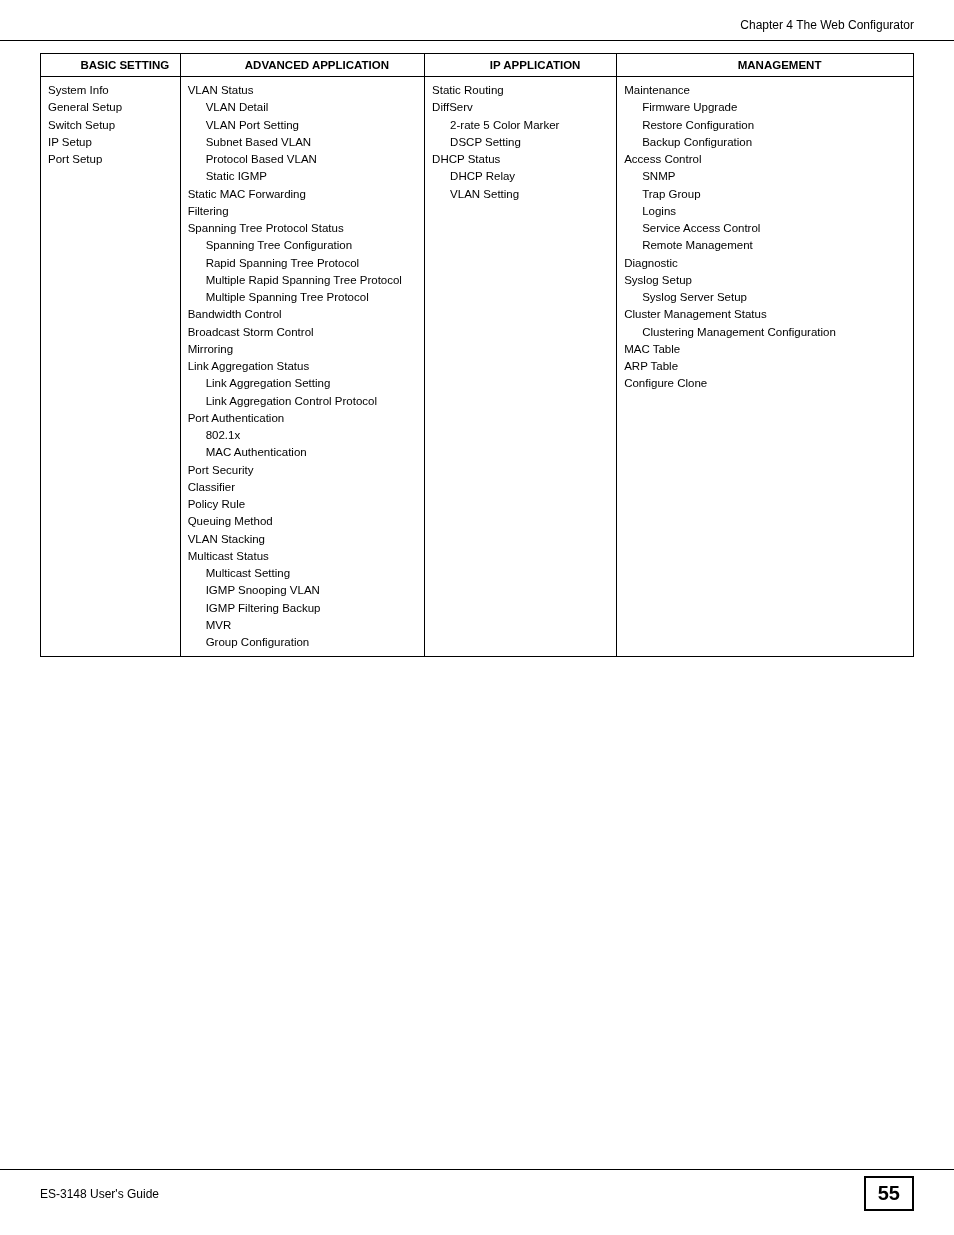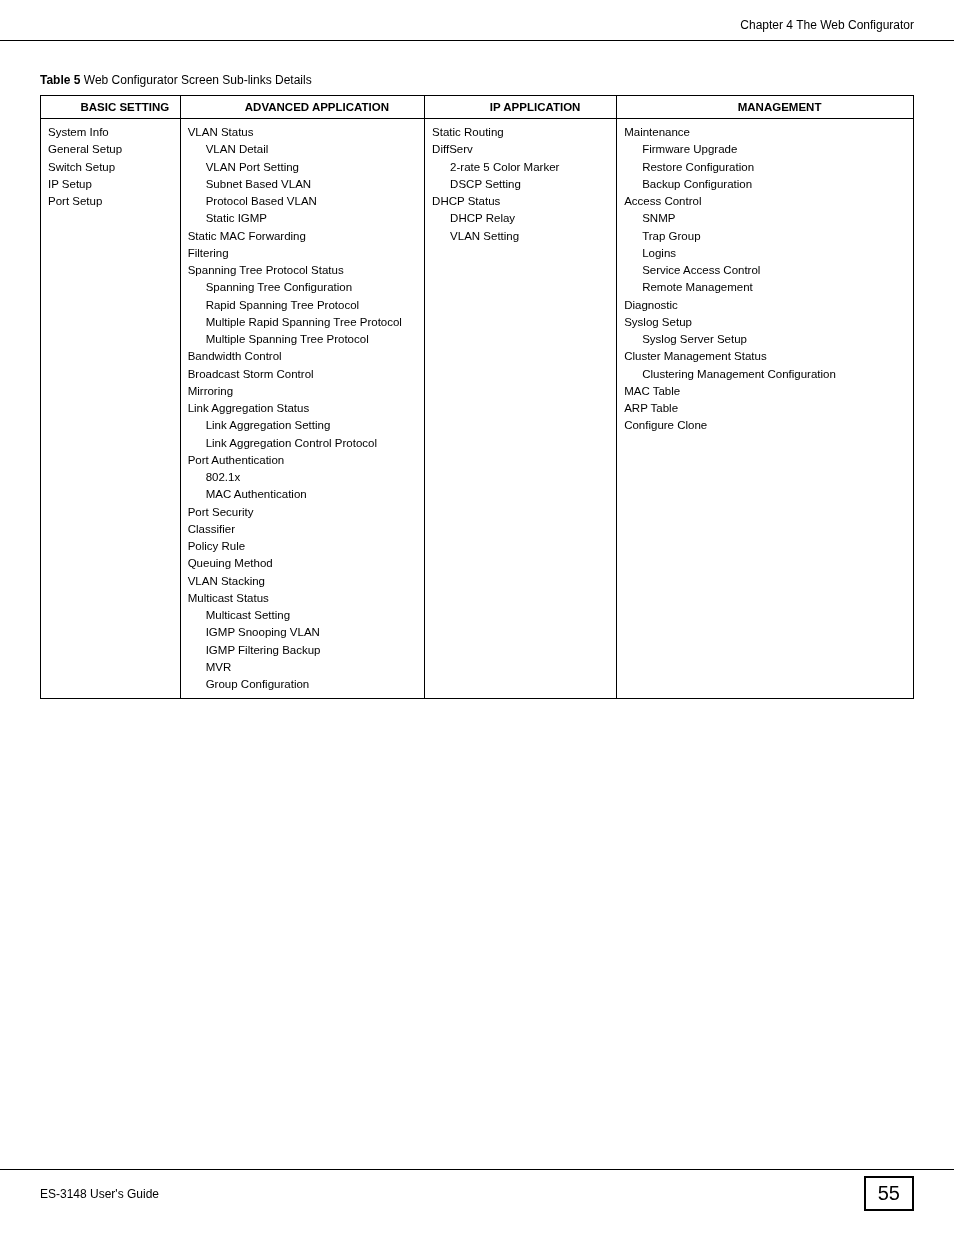--- a/index.html
+++ b/index.html
@@ -10,21 +10,21 @@
       color: #000;
       width: 954px;
       min-height: 1235px;
       position: relative;
     }
     .page-header {
       text-align: right;
       padding: 18px 40px 8px 40px;
       font-size: 12px;
       border-bottom: 1px solid #000;
-      margin-bottom: 22px;
+      margin-bottom: 2px;
     }
     .page-content {
       padding: 10px 40px 60px 40px;
     }
     .table-title {
       font-size: 12px;
       margin-bottom: 8px;
     }
     .table-title strong {
       font-weight: bold;
@@ -65,36 +65,33 @@
       align-items: center;
       padding: 4px 40px;
       border-top: 1px solid #000;
       padding-top: 6px;
     }
     .footer-left { font-size: 12px; }
     .page-number-box {
       border: 2px solid #000;
       padding: 4px 12px;
       font-size: 20px;
-      font-weight: normal;
+      font-weight: bold;
       min-width: 50px;
       text-align: center;
     }
   </style>
 </head>
 <body>
 
 <div class="page-header">
   <span>Chapter 4 The Web Configurator</span>
 </div>
 
 <div class="page-content">
-  <div class="table-title">
-    <strong>Table 5</strong><span>   Web Configurator Screen Sub-links Details</span>
-  </div>
 
   <table class="main-table">
     <thead>
       <tr>
         <th class="col1">BASIC SETTING</th>
         <th class="col2">ADVANCED APPLICATION</th>
         <th class="col3">IP APPLICATION</th>
         <th class="col4">MANAGEMENT</th>
       </tr>
     </thead>

